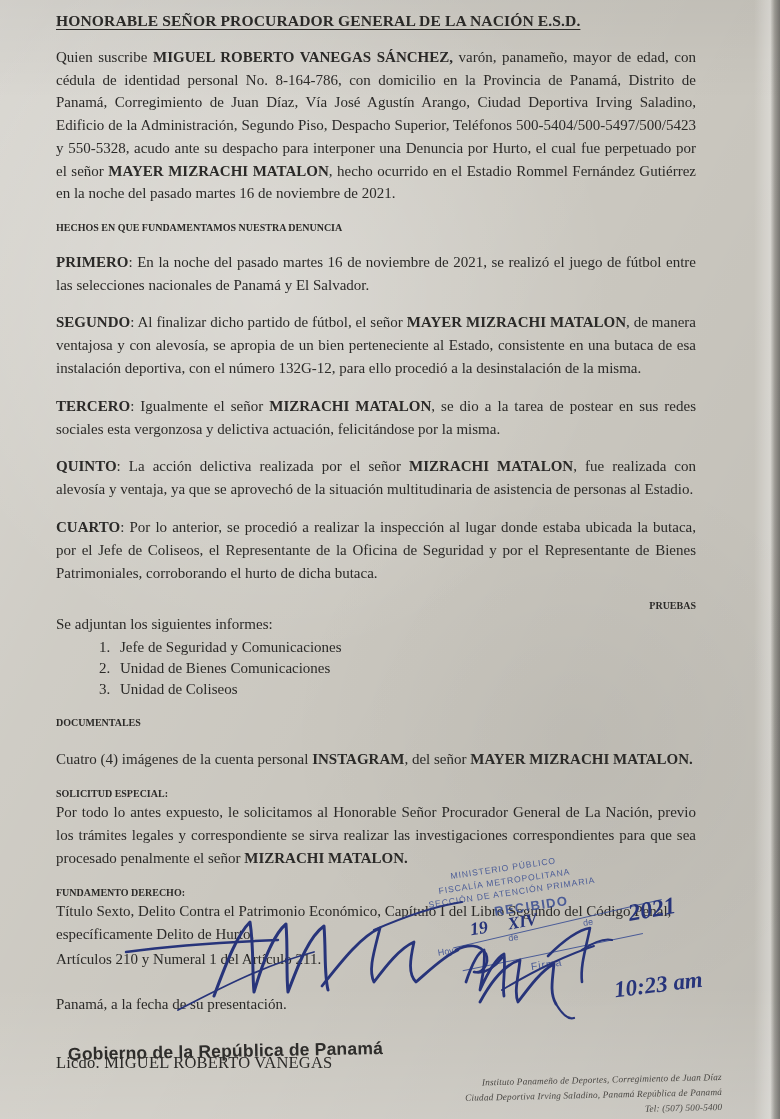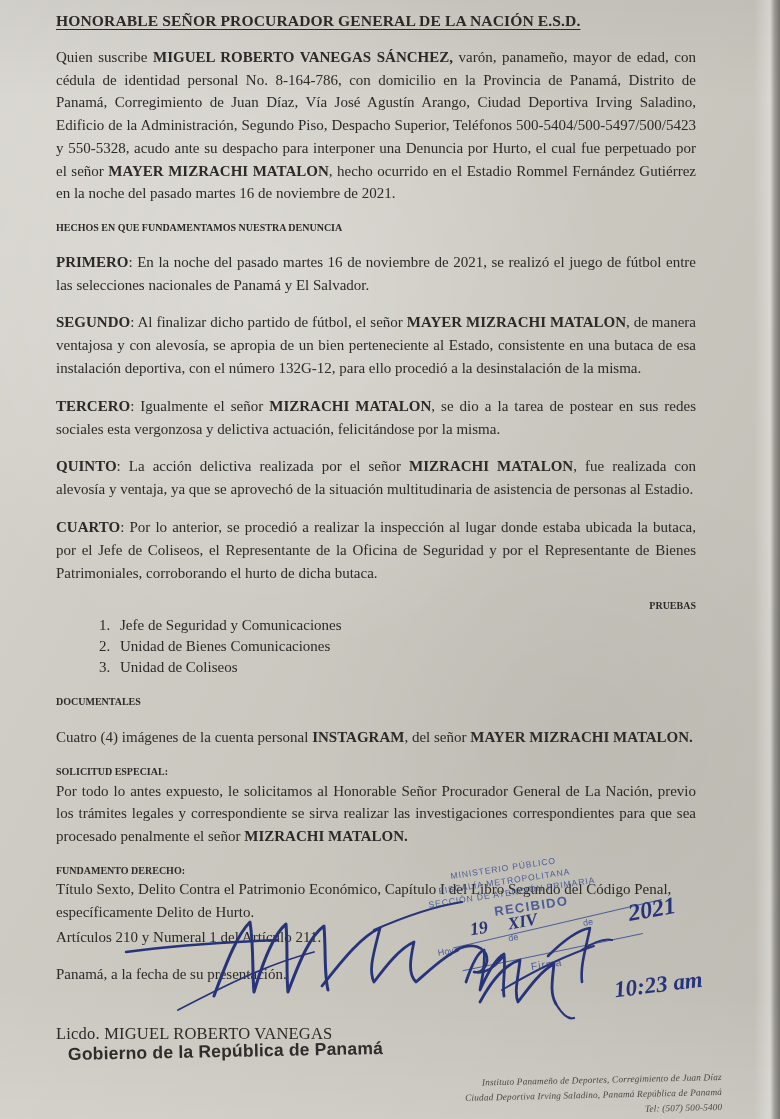--- a/index.html
+++ b/index.html
@@ -246,41 +246,42 @@
 
     <p class="para">
       <b>QUINTO</b><span>: La acción delictiva realizada por el señor </span><b>MIZRACHI MATALON</b><span>, fue realizada con alevosía y ventaja, ya que se aprovechó de la situación multitudinaria de asistencia de personas al Estadio.</span>
     </p>
 
     <p class="para">
       <b>CUARTO</b><span>: Por lo anterior, se procedió a realizar la inspección al lugar donde estaba ubicada la butaca, por el Jefe de Coliseos, el Representante de la Oficina de Seguridad y por el Representante de Bienes Patrimoniales, corroborando el hurto de dicha butaca.</span>
     </p>
 
     <p class="heading heading-tight">PRUEBAS</p>
+    <p class="sub-line">Se adjuntan los siguientes informes:</p>
     <ol class="proofs">
       <li>Jefe de Seguridad y Comunicaciones</li>
       <li>Unidad de Bienes Comunicaciones</li>
       <li>Unidad de Coliseos</li>
     </ol>
 
     <p class="heading">DOCUMENTALES</p>
     <p class="para nojust" style="margin-top:17px">
       <span>Cuatro (4) imágenes de la cuenta personal </span><b>INSTAGRAM</b><span>, del señor </span><b>MAYER MIZRACHI MATALON.</b>
     </p>
 
     <p class="heading">SOLICITUD ESPECIAL:</p>
     <p class="para" style="margin-top:0">
       <span>Por todo lo antes expuesto, le solicitamos al Honorable Señor Procurador General de La Nación, previo los trámites legales y correspondiente se sirva realizar las investigaciones correspondientes para que sea procesado penalmente el señor </span><b>MIZRACHI MATALON.</b>
     </p>
 
     <p class="heading">FUNDAMENTO DERECHO:</p>
     <p class="para nojust" style="margin-top:0">Título Sexto, Delito Contra el Patrimonio Económico, Capítulo I del Libro Segundo del Código Penal, específicamente Delito de  Hurto.</p>
     <p class="para nojust" style="margin-top:2px">Artículos 210 y Numeral 1 del Artículo 211.</p>
 
-    <p class="para nojust" style="margin-top:14px">Panamá, a la fecha de su presentación.</p>
+    <p class="para nojust" style="margin-top:22px">Panamá, a la fecha de su presentación.</p>
 
     <p class="sig-name">Licdo. MIGUEL ROBERTO VANEGAS</p>
   </div>
 
   <div id="stamp">
     <p class="st-l l1">MINISTERIO PÚBLICO</p>
     <p class="st-l l2">FISCALÍA METROPOLITANA</p>
     <p class="st-l l3">SECCIÓN DE ATENCIÓN PRIMARIA</p>
     <p class="st-recibido">RECIBIDO</p>
     <div class="st-row">

